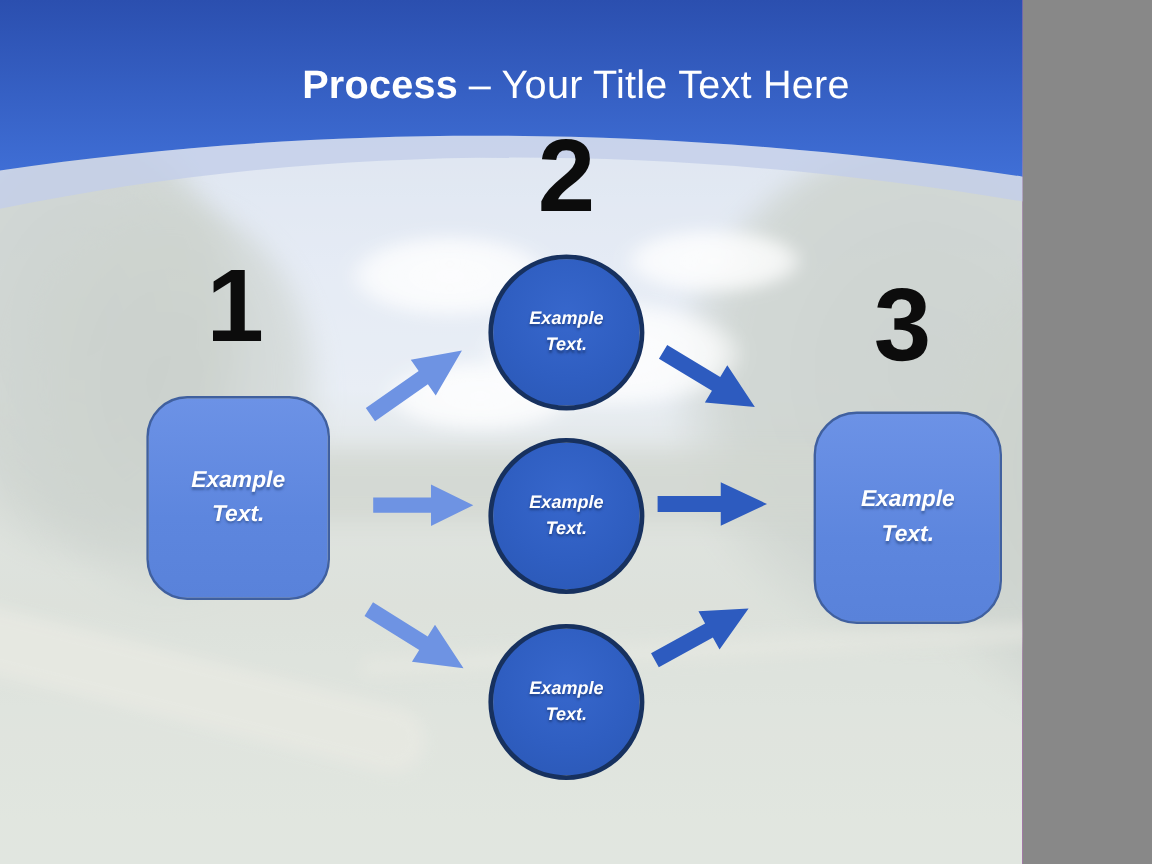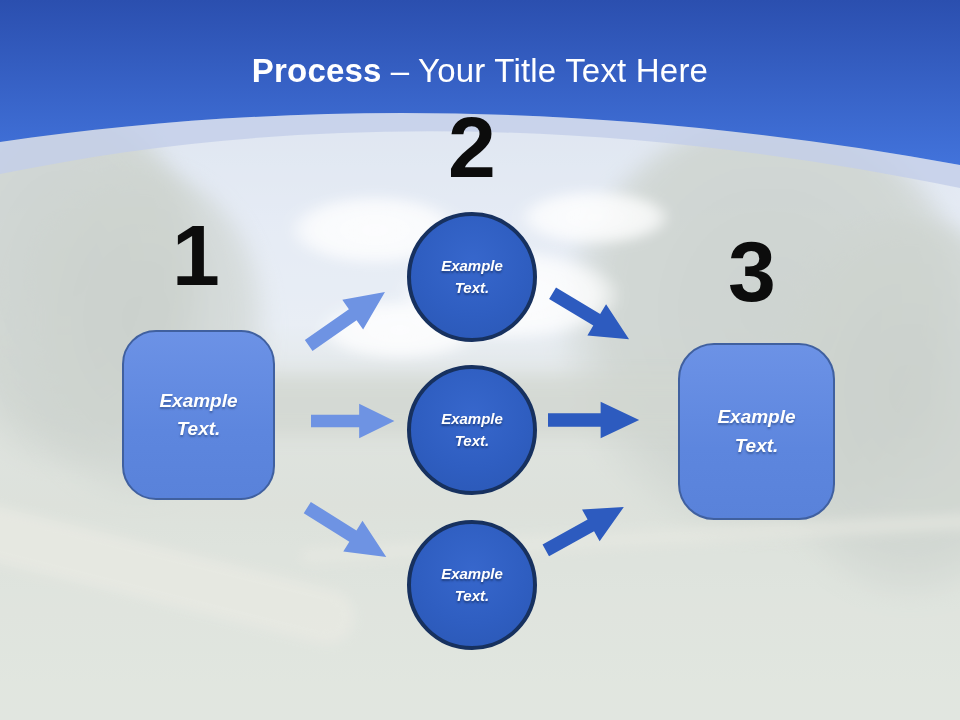--- a/index.html
+++ b/index.html
@@ -1,17 +1,17 @@
 <!DOCTYPE html>
 <html><head>
 <meta charset="utf-8">
 <style>
   html,body{margin:0;padding:0;background:#888;}
   .slide{
-    position:relative;width:960px;height:720px;overflow:hidden;
+    position:relative;width:852px;height:720px;overflow:hidden;
     font-family:"Liberation Sans","DejaVu Sans",sans-serif;
     background:#a21caf;
   }
   
   .bg{position:absolute;inset:0;}
   .bg-base{
     position:absolute;inset:0;
     background:linear-gradient(180deg,
       #c2cbdb 0%,#cad6e8 16%,#d4deee 30%,#dae3ef 45%,
       #cad1ca 58%,#c6cec4 70%,#cbd3c9 85%,#ced6cb 100%);

